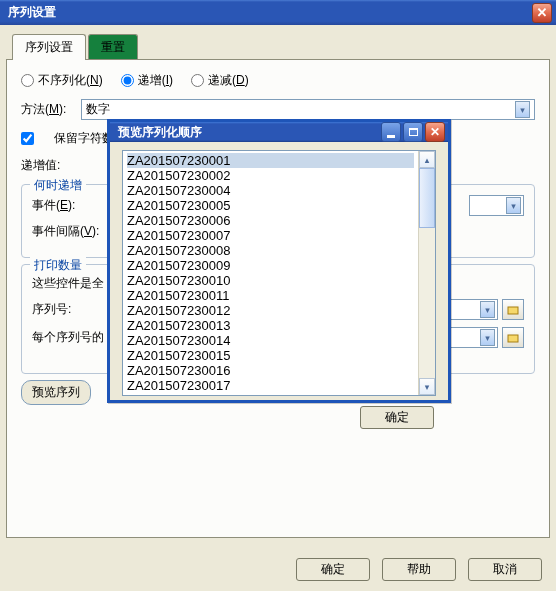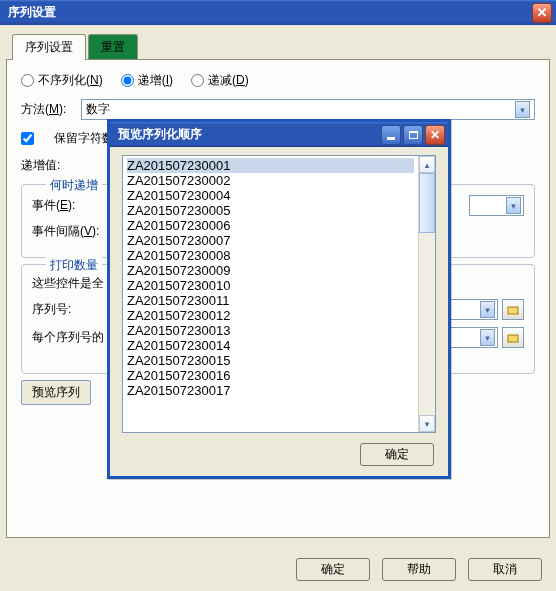--- a/index.html
+++ b/index.html
@@ -43,39 +43,39 @@
   .under { text-decoration: underline; }
 
   .label-col { width: 60px; }
   .field-full { flex: 1; height: 21px; border: 1px solid #7f9db9; background: #fff; padding: 2px 4px; display: flex; align-items: center; justify-content: space-between; }
   .dd-arrow { width: 15px; height: 17px; background: linear-gradient(to bottom, #e4eefb, #b0cdf4); border: 1px solid #7f9db9; display: flex; align-items: center; justify-content: center; font-size: 9px; color: #4a6a9a; }
 
   .chk { display: flex; align-items: center; gap: 20px; }
   .chk input[type="checkbox"] { width: 13px; height: 13px; }
 
   .fieldset { border: 1px solid #b8c6d6; border-radius: 4px; margin: 6px 0; padding: 10px 10px 6px 10px; position: relative; }
-  .legend { position: absolute; top: -8px; left: 8px; background: #fcfcfa; padding: 0 4px; color: #0a46a4; margin-left: 16px; }
+  .legend { position: absolute; top: -8px; left: 8px; background: #fcfcfa; padding: 0 4px; color: #0a46a4; }
   .fs-row { display: flex; align-items: center; margin-bottom: 7px; }
   .fs-label { width: 76px; }
   .fs-field { flex: 1; height: 21px; border: 1px solid #7f9db9; background: #fff; padding: 2px; display: flex; align-items: center; justify-content: space-between; }
   .fs-static { flex: 1; }
   .icon-btn { width: 22px; height: 21px; border: 1px solid #7f9db9; background: linear-gradient(to bottom, #fefefe, #e4e2d6); margin-left: 4px; display: flex; align-items: center; justify-content: center; }
 
-  .preview-btn { border: 1px solid #7f9db9; background: #ece9d8; padding: 3px 10px; border-radius: 2px; }
+  .preview-btn { border: 1px solid #7f9db9; background: #ece9d8; padding: 3px 10px; border-radius: 10px; }
 
   .footer-btns { display: flex; justify-content: flex-end; gap: 12px; padding: 10px 14px; border-top: 0; background: #ece9d8; }
   .std-btn { width: 74px; height: 23px; border: 1px solid #7a7a66; background: #ece9d8; border-radius: 3px; }
 
   
   .preview-dlg {
     position: absolute;
     top: 119px;
     left: 107px;
     width: 344px;
-    height: 360px;
+    height: 284px;
     border: 3px solid #1e55b8;
     background: #ece9d8;
     display: flex;
     flex-direction: column;
     box-shadow: 1px 1px 0 rgba(0,0,0,0.2);
   }
   .preview-title {
     height: 25px;
     background: linear-gradient(to bottom, #3e76d6 0%, #2a56b5 10%, #2a56b5 90%, #1a3c89 100%);
     color: #fff;

